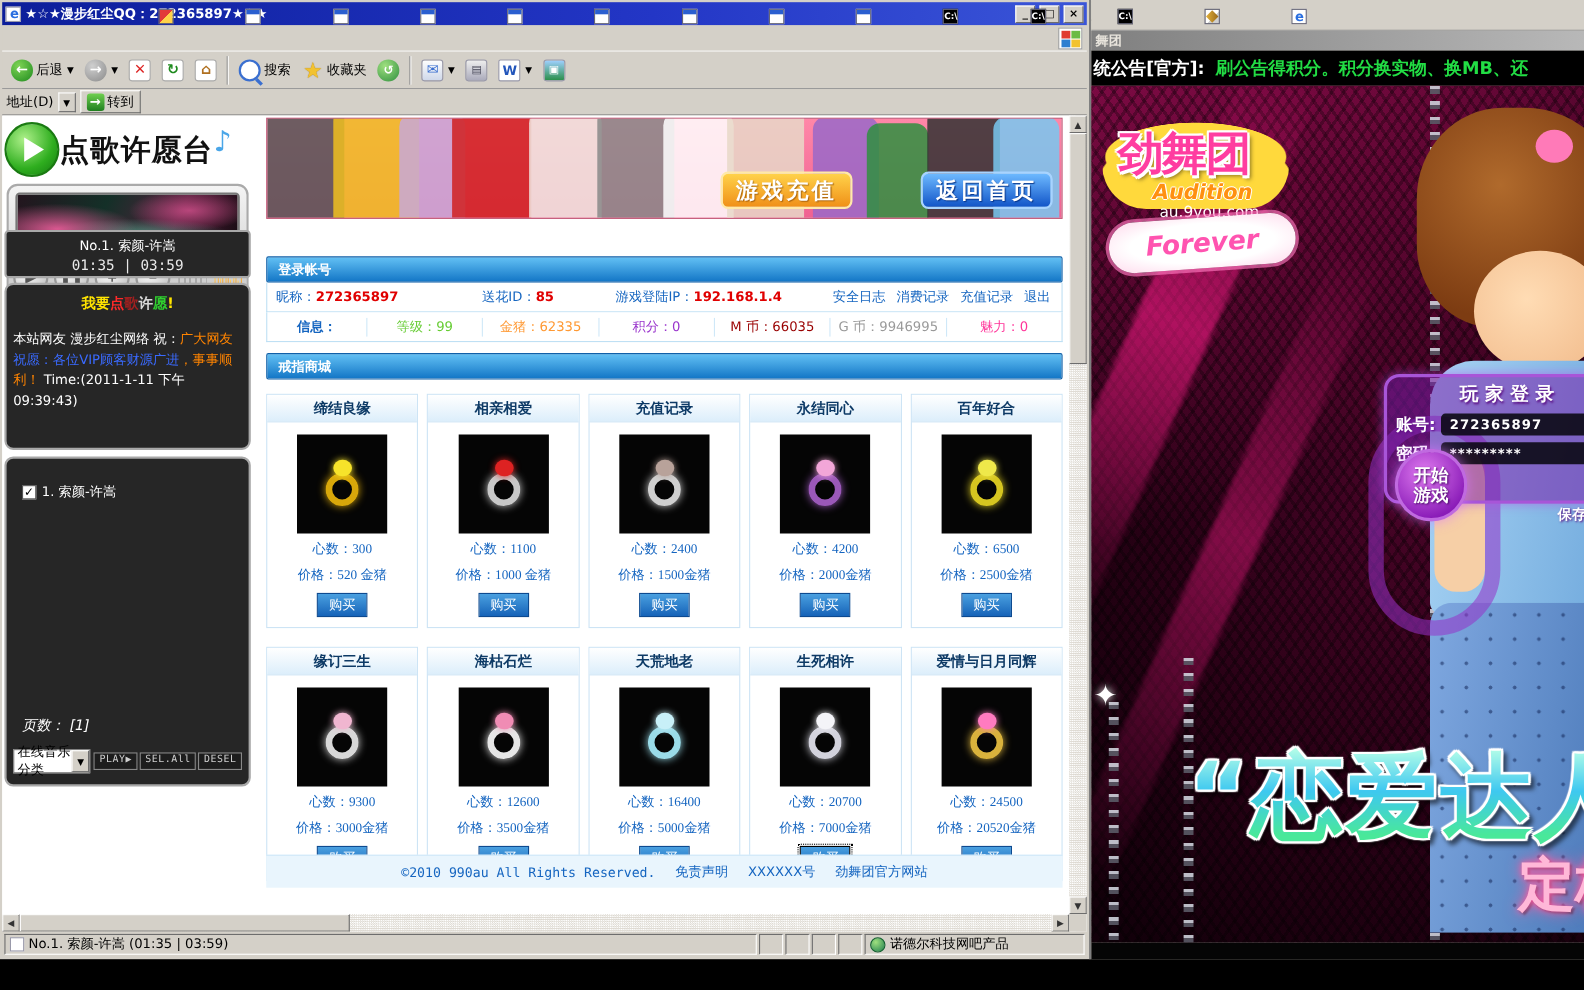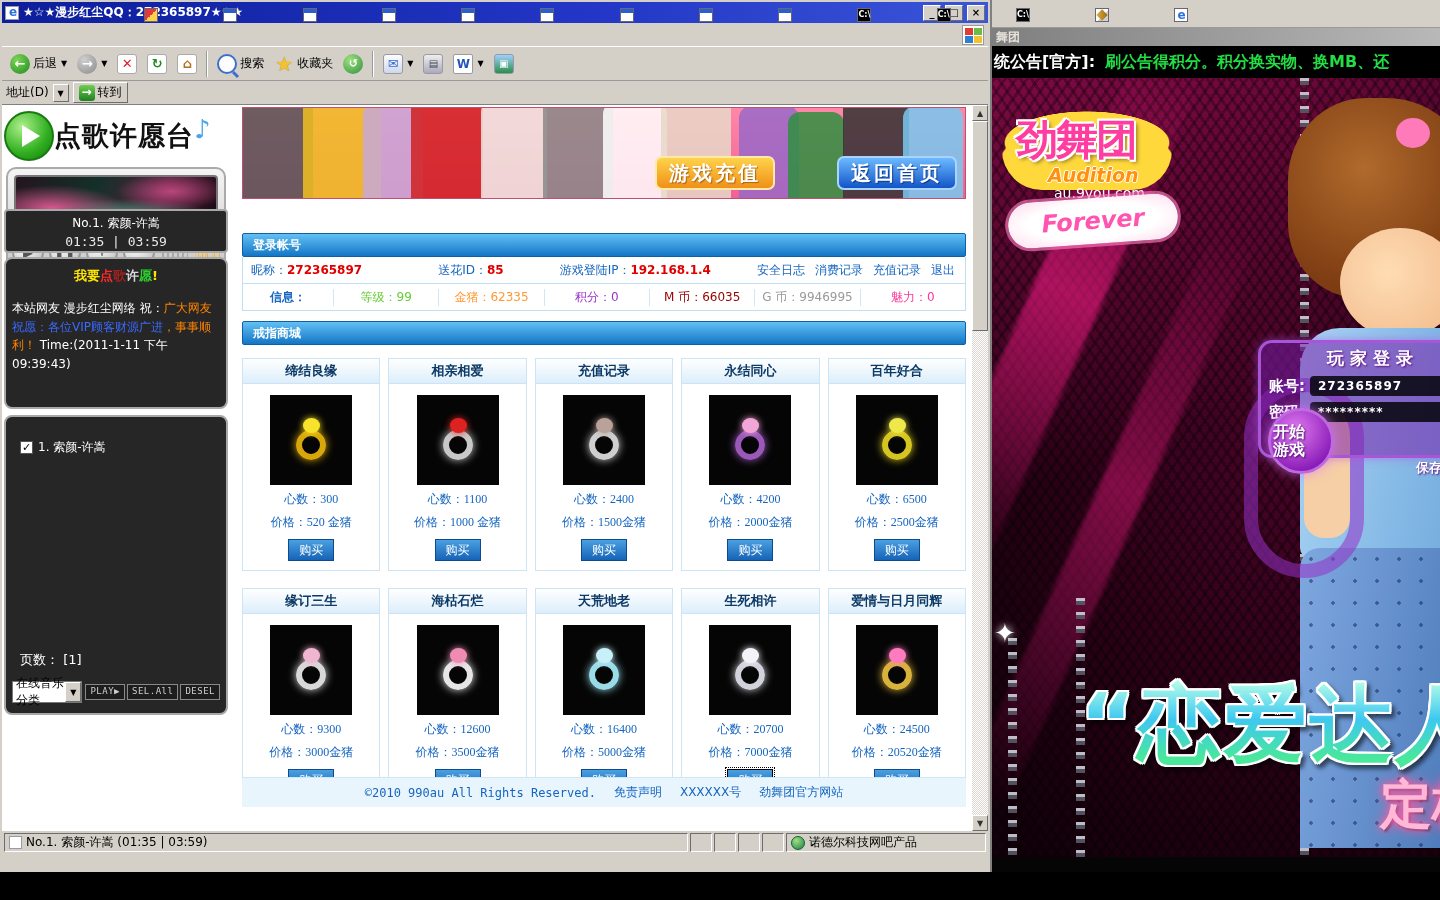--- a/index.html
+++ b/index.html
@@ -90,21 +90,21 @@
   .np-box { position:absolute; left:2px; top:104px; width:224px; height:44px; border-radius:4px; text-align:center; }
   .np-line1 { margin-top:4px; font-size:12px; }
   .np-line2 { margin-top:2px; font-size:13px; font-family:"DejaVu Sans Mono",monospace; color:#e8e8e8;}
   .msg-box { position:absolute; left:2px; top:152px; width:224px; height:152px; padding:8px 6px; border-radius:8px;}
   .wish { text-align:center; font-weight:bold; font-size:13px; margin-bottom:14px;}
   .msg-body { line-height:1.55; font-size:12px; }
   .pl-box { position:absolute; left:2px; top:310px; width:224px; height:300px; border-radius:8px; padding:6px; }
   .pl-item { display:flex; align-items:center; gap:5px; margin-top:16px; margin-left:8px;}
   .pl-check { width:13px; height:13px; background:#fff; border:1px solid #555; color:#000;
     font-size:11px; line-height:12px; text-align:center; font-weight:bold;}
-  .pl-pages { position:absolute; left:14px; bottom:44px; font-size:13px; }
+  .pl-pages { position:absolute; left:14px; bottom:44px; font-size:13px;font-style:italic; }
   .pl-ctl { position:absolute; left:6px; bottom:8px; right:6px; height:26px; display:flex; align-items:center; gap:3px;}
   .pl-select { width:96px; height:22px; background:#fff; color:#000; display:flex; align-items:center; border:1px solid #777;}
   .pl-select .v { flex:1; padding-left:3px; font-size:12px;}
   .pl-select .d { width:16px; height:20px; background:#d4d0c8; font-size:8px; text-align:center; line-height:19px;}
   .pl-btn { height:16px; background:#1d1d1d; border:1px solid #888; color:#cfcfcf; font-size:9px;
     padding:1px 4px; letter-spacing:.5px; font-family:"DejaVu Sans Mono",monospace;}
 
   
   .main { left:228px; top:0; width:748px; bottom:0; background:#fff; overflow:hidden;}
   .banner { position:absolute; left:12px; top:2px; width:724px; height:92px; overflow:hidden;
@@ -150,21 +150,21 @@
   .vscroll { right:0; top:0; width:16px; bottom:16px; background:#f0eeE4;
     background:repeating-conic-gradient(#fff 0 25%,#dcd8d0 0 50%) 0 0/2px 2px; }
   .sb-btn { position:absolute; left:0; width:16px; height:16px; background:#d4d0c8; text-align:center;
     font-size:8px; line-height:15px; color:#333; }
   .vthumb { position:absolute; left:0; top:16px; width:16px; height:210px; background:#d4d0c8; }
   .hscroll { left:0; right:16px; bottom:0; height:16px;
     background:repeating-conic-gradient(#fff 0 25%,#dcd8d0 0 50%) 0 0/2px 2px; }
   .hthumb { position:absolute; left:16px; top:0; width:300px; height:16px; background:#d4d0c8; }
   .corner { right:0; bottom:0; width:16px; height:16px; background:#d4d0c8; }
 
-  .statusbar { left:2px; bottom:18px; right:2px; height:23px; background:#d4d0c8; display:flex; gap:2px;
+  .statusbar { left:2px; bottom:2px; right:2px; height:23px; background:#d4d0c8; display:flex; gap:2px;
     align-items:stretch; padding:2px; }
   .st-cell { display:flex; align-items:center; gap:4px; padding:0 4px; color:#000; }
   .st-left { flex:1; }
   .st-sm { width:22px; }
   .st-right { width:200px; }
   .globe { width:14px; height:14px; border-radius:50%; flex:0 0 auto;
     background:radial-gradient(circle at 35% 30%,#9fe07f,#1f7f4f); border:1px solid #146030;}
 
   
   #game { left:992px; top:0; width:448px; height:872px; background:#d4d0c8; overflow:hidden; }
@@ -226,21 +226,21 @@
   .login .row { display:flex; align-items:center; margin:6px 8px 0; gap:5px;}
   .login .fl { color:#fff; font-weight:bold; font-size:15px; text-shadow:1px 1px 2px #5a0a80; flex:0 0 auto;}
   .login .fv { flex:1; height:20px; background:rgba(5,5,10,.85); border-radius:4px; color:#fff; font-weight:bold;
     display:flex; align-items:center; padding:0 8px; letter-spacing:1px; }
   .login .save { position:absolute; right:4px; bottom:-22px; color:#fff; font-size:13px; font-weight:bold;
     text-shadow:1px 1px 2px #5a0a80;}
   .ring-deco { position:absolute; left:252px; top:300px; width:120px; height:200px;
     border:14px solid rgba(150,50,200,.55); border-radius:60px; }
   .start-btn { position:absolute; left:276px; top:330px; width:66px; height:66px; border-radius:50%;
     background:radial-gradient(circle at 40% 32%,#e07bf0,#8a1cb8 75%); border:3px solid #c06ae0;
-    color:#fff; font-weight:bold; font-size:16px; display:flex; align-items:center; 
+    color:#fff; font-weight:bold; font-size:16px; display:flex; align-items:center; justify-content:center;
     text-align:center; line-height:1.15; text-shadow:1px 1px 2px #4a0a68; box-shadow:0 0 12px rgba(220,120,255,.7);}
   
   .slogan { position:absolute; left:88px; top:590px; font-size:84px; font-weight:bold; color:#49e8c0;
     background:linear-gradient(180deg,#b8ffe8 10%,#3ec8f0 45%,#49e89a 80%); -webkit-background-clip:text;
     background-clip:text; -webkit-text-fill-color:transparent; white-space:nowrap;
     filter:drop-shadow(2px 0 0 #fff) drop-shadow(-2px 0 0 #fff) drop-shadow(0 2px 0 #fff)
            drop-shadow(0 -2px 0 #fff) drop-shadow(3px 4px 2px rgba(0,0,0,.55)); letter-spacing:2px;}
   .slogan2 { position:absolute; left:388px; top:692px; font-size:52px; font-weight:bold; color:#ffb8d8;
     text-shadow:0 0 6px #ff5aa0,0 0 14px #ff5aa0,2px 2px 2px rgba(0,0,0,.5); white-space:nowrap;}
   .g-bottom { left:0; top:857px; right:0; height:15px; background:#050505; }

